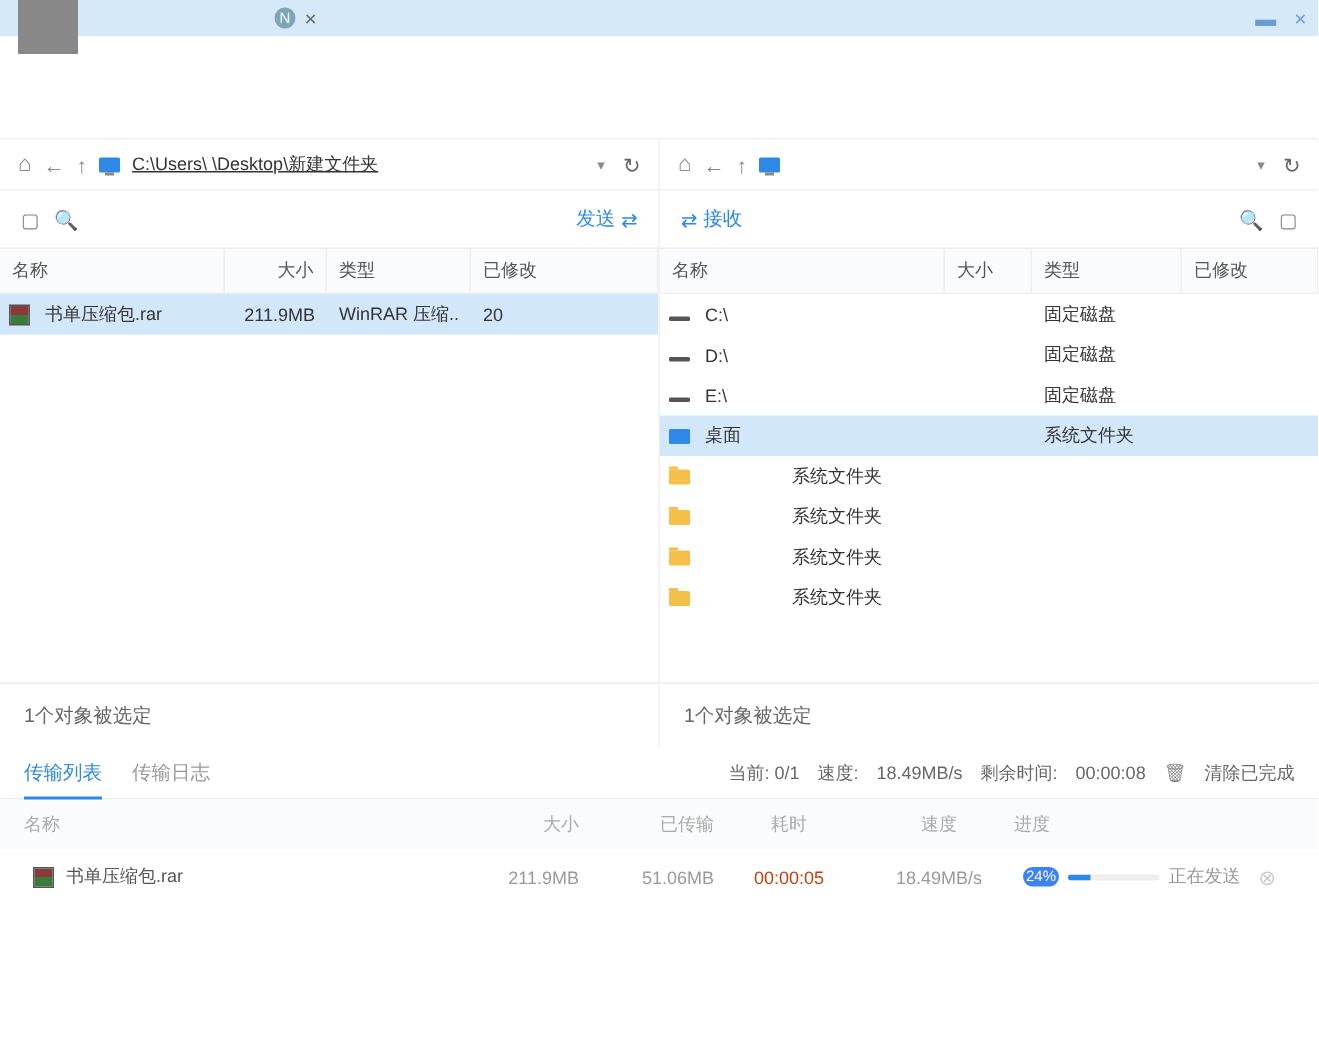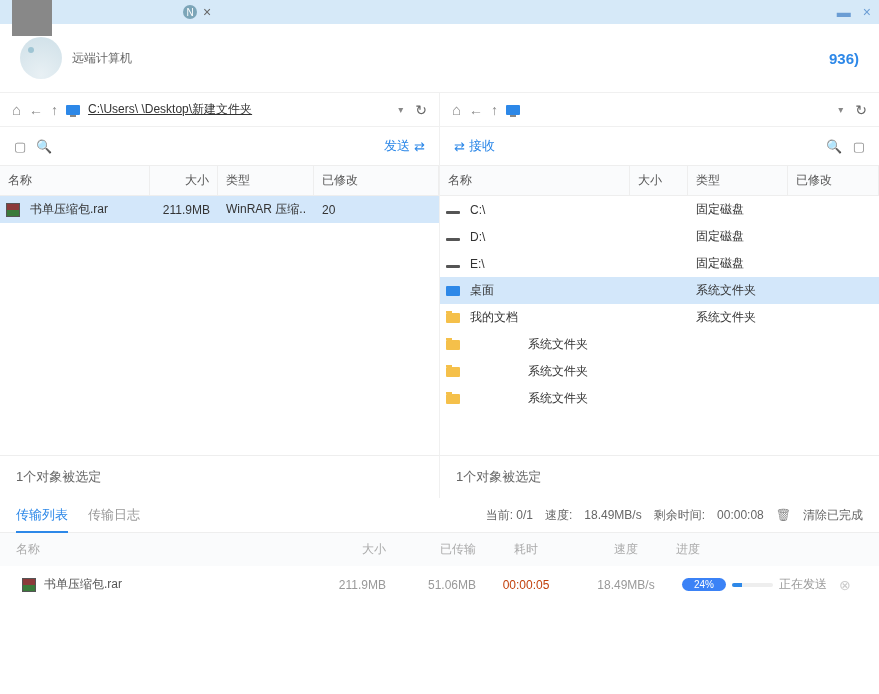--- a/index.html
+++ b/index.html
@@ -81,45 +81,40 @@
 .th-speed { flex: 0 0 100px; text-align: center; }
 .th-prog { flex: 1; text-align: left; }
 
 .transfer-row { display: flex; align-items: center; padding: 10px 16px; font-size: 12px; color: #555; }
 .tr-name { flex: 0 0 260px; display: flex; align-items: center; gap: 6px; }
 .tr-size { flex: 0 0 110px; text-align: right; color: #999; }
 .tr-done { flex: 0 0 90px; text-align: right; color: #999; }
 .tr-time { flex: 0 0 100px; text-align: center; color: #c2410c; }
 .tr-speed { flex: 0 0 100px; text-align: center; color: #999; }
 .tr-prog { flex: 1; display: flex; align-items: center; gap: 6px; padding: 0 6px; }
-.prog-badge { background: #3b82f6; color: #fff; border-radius: 8px; font-size: 10px; padding: 1px 12px; }
+.prog-badge { background: #3b82f6; color: #fff; border-radius: 8px; font-size: 10px; padding: 1px 2px; }
 .prog-bar { flex: 1; height: 4px; background: #eee; border-radius: 2px; overflow: hidden; }
 .prog-fill { height: 100%; background: #2d88e8; width: 24%; }
 .tr-status { flex: 0 0 60px; color: #999; font-size: 12px; }
 .tr-close { flex: 0 0 24px; color: #ccc; font-size: 14px; cursor: pointer; }
 </style>
 </head>
 <body>
 
 <div class="titlebar">
   <div class="titlebar-thumb"></div>
   <span class="titlebar-n">N</span>
   <span class="titlebar-close">×</span>
   <div class="titlebar-right">
     <span class="win-btn">▬</span>
     <span class="win-btn">×</span>
   </div>
 </div>
 
 <div class="computers">
-  <div class="computer-pane">
-    <div class="avatar remote"></div>
-    <span class="computer-label">远端计算机</span>
-    <span class="computer-id">936)</span>
-  </div>
 </div>
 
 <div class="pathbars">
   <div class="pathbar">
     <span class="nav-icon home">⌂</span>
     <span class="nav-icon">←</span>
     <span class="nav-icon">↑</span>
     <span class="monitor-ico"></span>
     <span class="path-text">C:\Users\        \Desktop\新建文件夹</span>
     <span class="path-caret">▾</span>
@@ -216,21 +211,20 @@
           </span>
           <span class="cell" style="flex: 0 0 168px;">桌面</span>
           <span class="cell" style="flex: 0 0 58px;"></span>
           <span class="cell" style="flex: 0 0 100px;">系统文件夹</span>
           <span class="cell" style="flex: 1 1 0%;"></span>
         </div>
         <div class="filerow">
           <span class="icon-col">
             <span class="folder-ico"></span>
           </span>
-          <span class="cell" style="flex: 0 0 168px;">我的文档</span>
           <span class="cell" style="flex: 0 0 58px;"></span>
           <span class="cell" style="flex: 0 0 100px;">系统文件夹</span>
           <span class="cell" style="flex: 1 1 0%;"></span>
         </div>
         <div class="filerow">
           <span class="icon-col">
             <span class="folder-ico"></span>
           </span>
           <span class="cell" style="flex: 0 0 58px;"></span>
           <span class="cell" style="flex: 0 0 100px;">系统文件夹</span>

